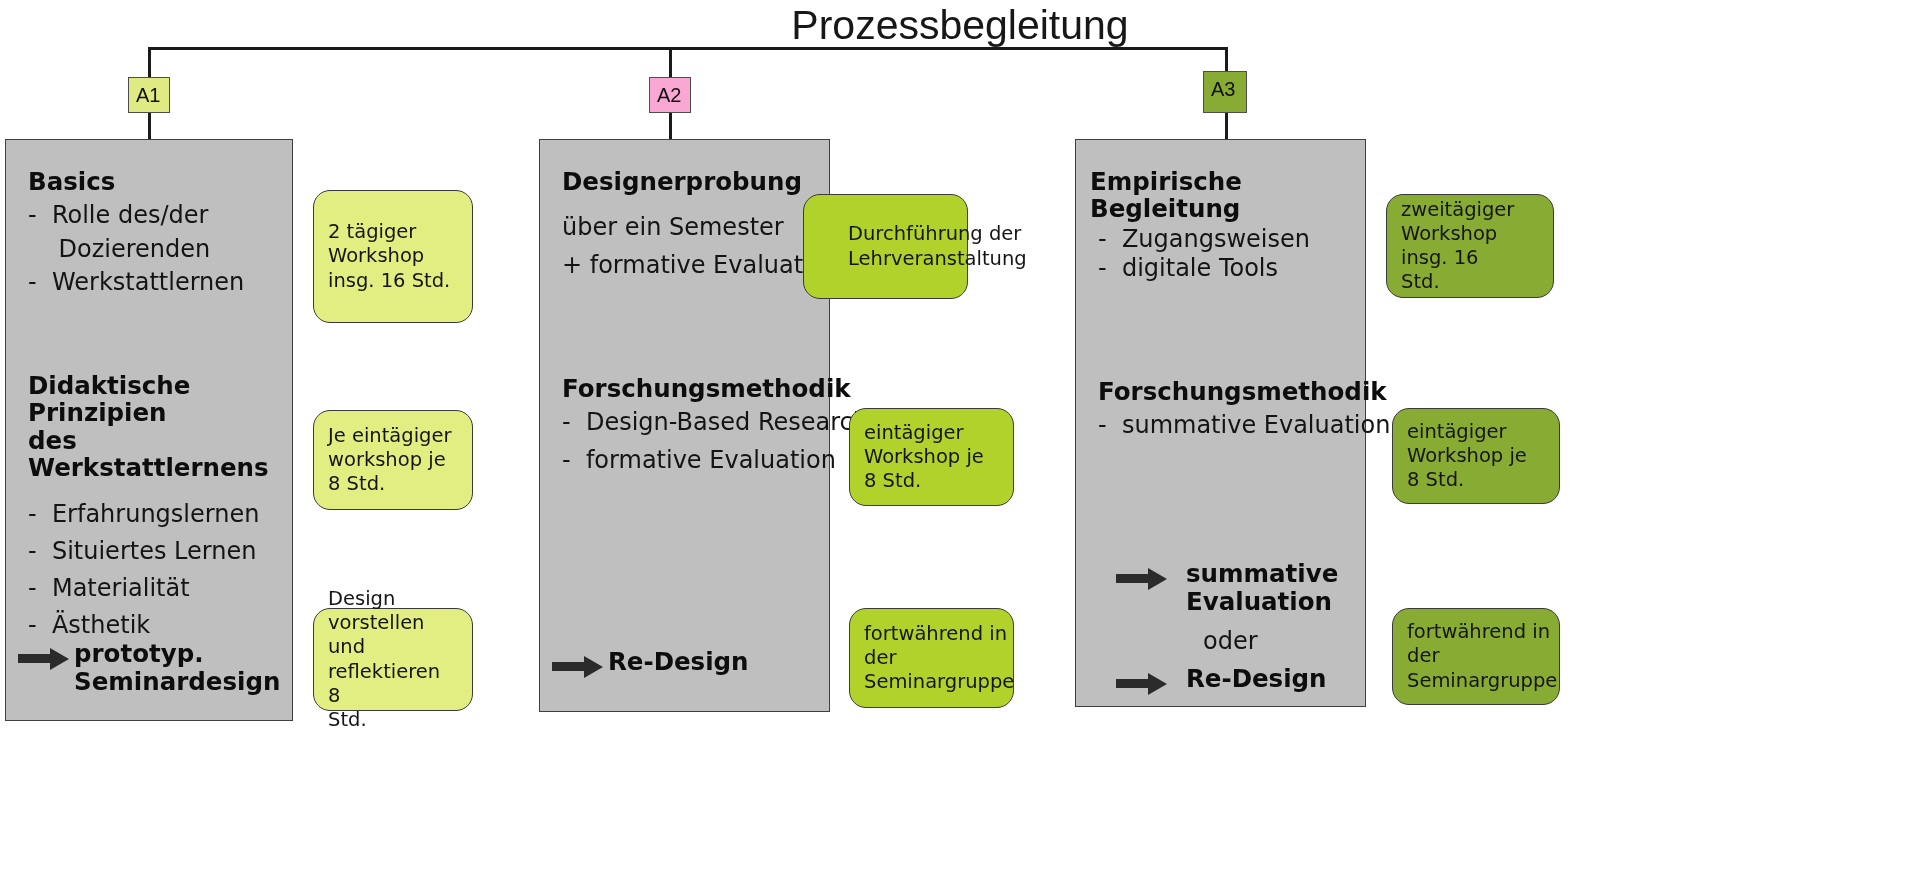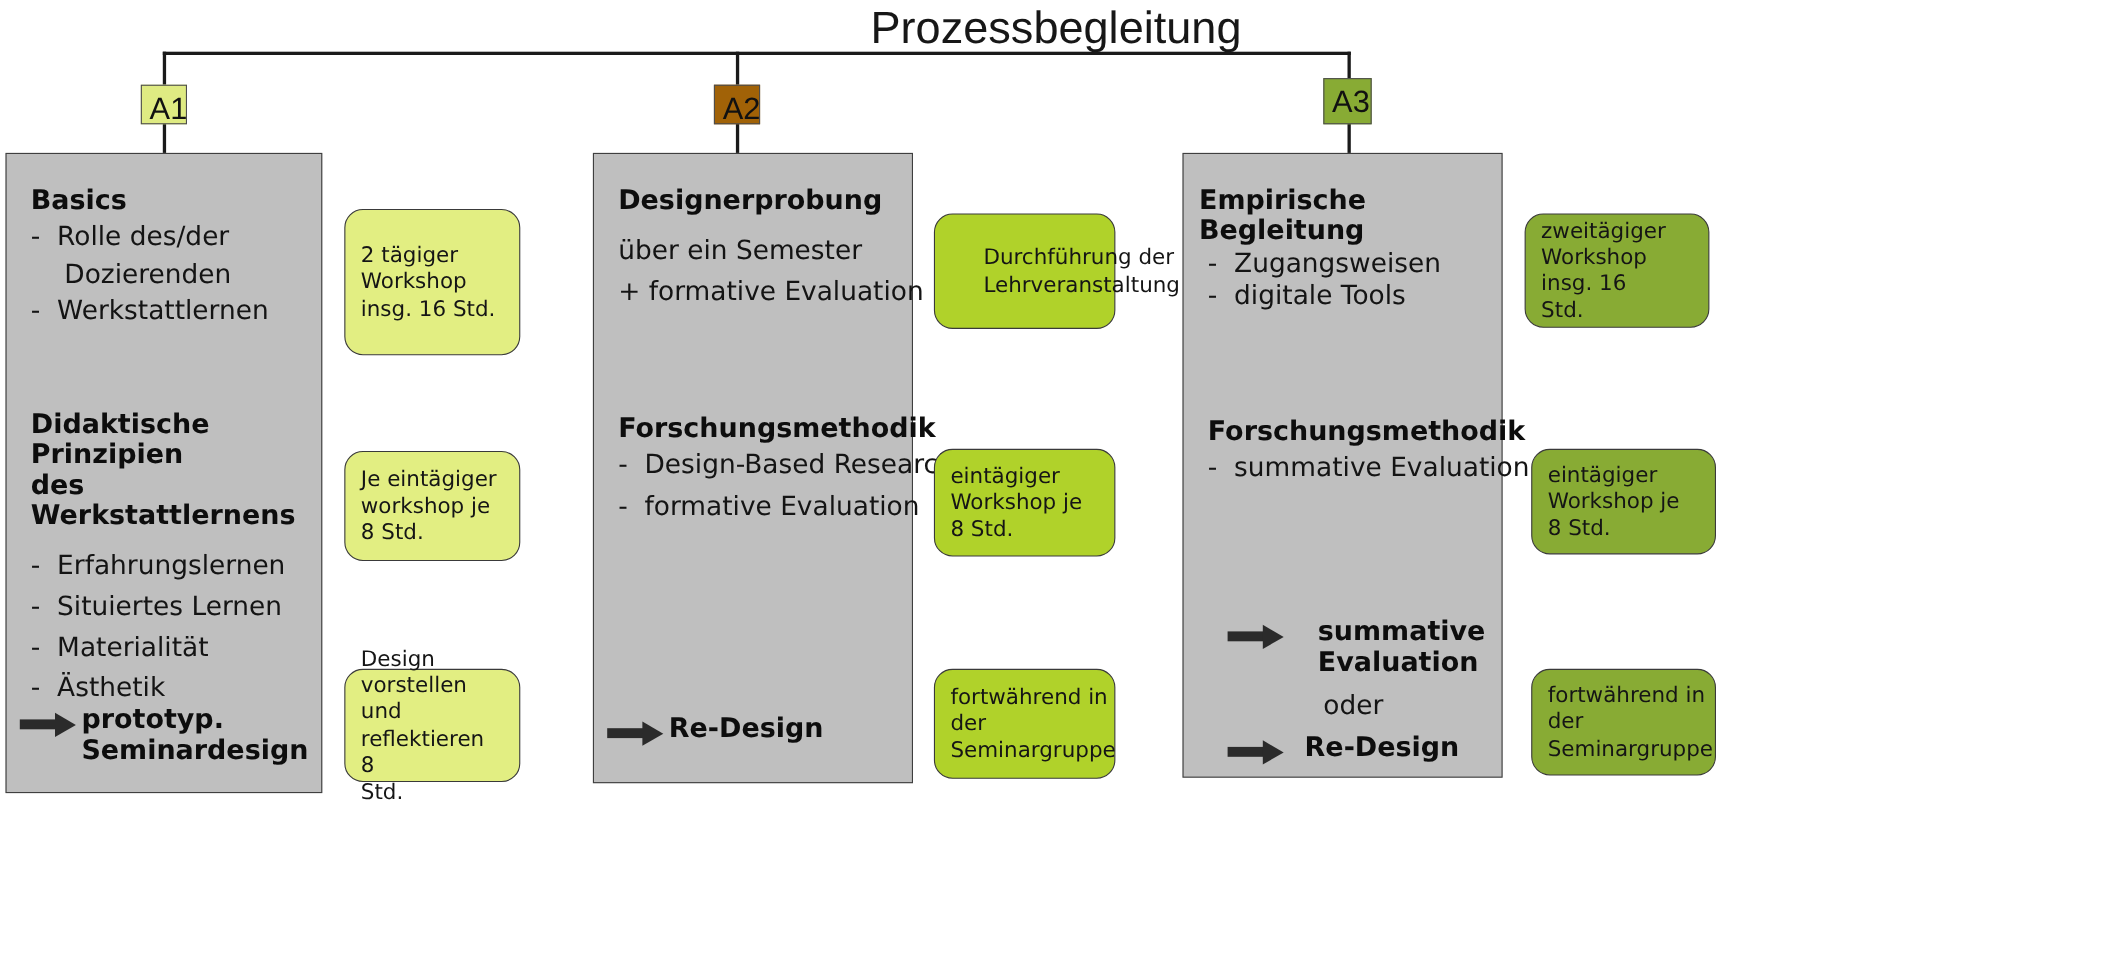--- a/index.html
+++ b/index.html
@@ -40,21 +40,21 @@
     position: absolute;
     background: #1a1a1a;
     width: 3px;
   }
 
   
   .a-node {
     position: absolute;
     border: 1px solid #4d4d4d;
     box-sizing: border-box;
-    font-size: 28px;
+    font-size: 20px;
     line-height: 1.0;
     color: #111111;
     padding: 7px 0 0 7px;
     font-family: "Liberation Sans", sans-serif;
   }
 
   
   .phase-panel {
     position: absolute;
     background: #bfbfbf;
@@ -164,21 +164,21 @@
 <div class="conn-h" style="left:148px; top:47px; width:1080px;"></div>
 <div class="conn-v" style="left:148px; top:47px; height:30px;"></div>
 <div class="conn-v" style="left:669px; top:47px; height:30px;"></div>
 <div class="conn-v" style="left:1225px; top:47px; height:30px;"></div>
 
 <div class="conn-v" style="left:148px; top:110px; height:30px;"></div>
 <div class="conn-v" style="left:669px; top:110px; height:30px;"></div>
 <div class="conn-v" style="left:1225px; top:110px; height:30px;"></div>
 
 <div class="a-node" style="left:128px; top:77px; width:42px; height:36px; background:#dfeb82;">A1</div>
-<div class="a-node" style="left:649px; top:77px; width:42px; height:36px; background:#a16207;">A2</div>
+<div class="a-node" style="left:649px; top:77px; width:42px; height:36px; background:#f9a8d4;">A2</div>
 <div class="a-node" style="left:1203px; top:71px; width:44px; height:42px; background:#88ab34;">A3</div>
 
 <div class="phase-panel" style="left:5px; top:139px; width:288px; height:582px;">
   <div class="phase-inner">
 
     <div class="block" style="top:28px;">
       <div class="blk-head">Basics</div>
       <div class="blk-line loose">-  Rolle des/der</div>
       <div class="blk-line tight">    Dozierenden</div>
       <div class="blk-line loose">-  Werkstattlernen</div>
@@ -233,21 +233,21 @@
     </div>
 
     <div class="arrow-row" style="left:12px; top:508px;">
       <span class="arrow-glyph"></span>
       <span class="arrow-label">Re-Design</span>
     </div>
 
   </div>
 </div>
 
-<div class="note" style="left:849px; top:194px; width:165px; height:105px; background:#b0d22a;padding-left:44px;">
+<div class="note" style="left:803px; top:194px; width:165px; height:105px; background:#b0d22a;padding-left:44px;">
   <span class="note-text">Durchführung der
 Lehrveranstaltung</span>
 </div>
 <div class="note" style="left:849px; top:408px; width:165px; height:98px; background:#b0d22a;">
   <span class="note-text">eintägiger
 Workshop je 8 Std.</span>
 </div>
 <div class="note" style="left:849px; top:608px; width:165px; height:100px; background:#b0d22a;">
   <span class="note-text">fortwährend in der
 Seminargruppe</span>
@@ -260,21 +260,21 @@
       <div class="blk-head" style="margin-left:-8px;">Empirische Begleitung</div>
       <div class="blk-line tight">-  Zugangsweisen</div>
       <div class="blk-line tight">-  digitale Tools</div>
     </div>
 
     <div class="block" style="top:238px;">
       <div class="blk-head">Forschungsmethodik</div>
       <div class="blk-line loose">-  summative Evaluation</div>
     </div>
 
-    <div class="arrow-row" style="left:40px; top:420px;gap:12px;">
+    <div class="arrow-row" style="left:40px; top:420px;">
       <span class="arrow-glyph"></span>
       <span class="arrow-label" style="margin-left:14px;">summative
 Evaluation</span>
     </div>
 
     <div class="plain-center" style="left:127px; top:487px;">oder</div>
 
     <div class="arrow-row" style="left:40px; top:525px;">
       <span class="arrow-glyph"></span>
       <span class="arrow-label" style="margin-left:14px;">Re-Design</span>

